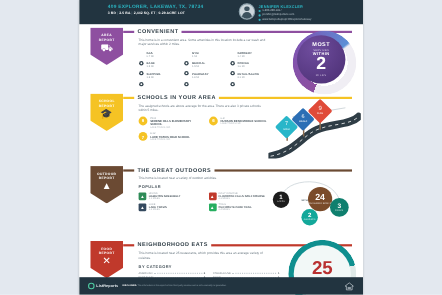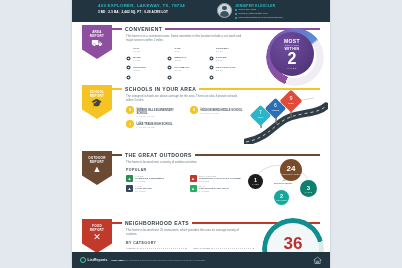--- a/index.html
+++ b/index.html
@@ -416,21 +416,21 @@
         </div>
       </div>
     <div class="bubbles" id="bubbles">
       <div class="bub-home">
         <div class="h">⌂</div>
         <div class="c">WITHIN 10 MILES</div>
       </div>
     <svg viewBox="0 0 80 56" style="position:absolute;inset:0;width:100%;height:100%">
           <path d="M10 30 C 8 10, 58 4, 64 34" stroke="#c9d2d7" stroke-width=".7" fill="none"></path>
         </svg>
-        <div class="bub" style="left: 34px; top: 7px; width: 22px; height: 22px; background: rgb(122, 75, 42);">
+        <div class="bub" style="left: 34px; top: 18px; width: 22px; height: 22px; background: rgb(122, 75, 42);">
           <span class="v" style="font-size:8px">24</span>
           <span class="k" style="font-size:2.1px">OUTDOOR SPOTS</span>
         </div>
         <div class="bub" style="left: 2px; top: 22px; width: 15px; height: 15px; background: rgb(28, 28, 28);">
           <span class="v" style="font-size:5.5px">1</span>
           <span class="k" style="font-size:1.9px">LAKES</span>
         </div>
         <div class="bub" style="left: 54px; top: 28px; width: 17px; height: 17px; background: rgb(15, 127, 110);">
           <span class="v" style="font-size:6px">3</span>
           <span class="k" style="font-size:1.9px">PARKS</span>
@@ -503,21 +503,21 @@
         </div>
         <div class="cat">
           <span class="nm">GREEK</span>
           <span class="lead2"></span>
           <span class="ct">1</span>
         </div>
       </div>
     <div class="eats-dial">
       <div class="eats-ring"></div>
       <div class="eats-core">
-        <div class="big">36</div>
+        <div class="big">25</div>
         <div class="stars" id="stars">
             <span class="star">★</span>
             <span class="star">★</span>
             <span class="star">★</span>
             <span class="star">★</span>
             <span class="plus">+</span>
           </div>
         <div class="sub">WITHIN 5 MILES</div>
       </div>
     </div>

